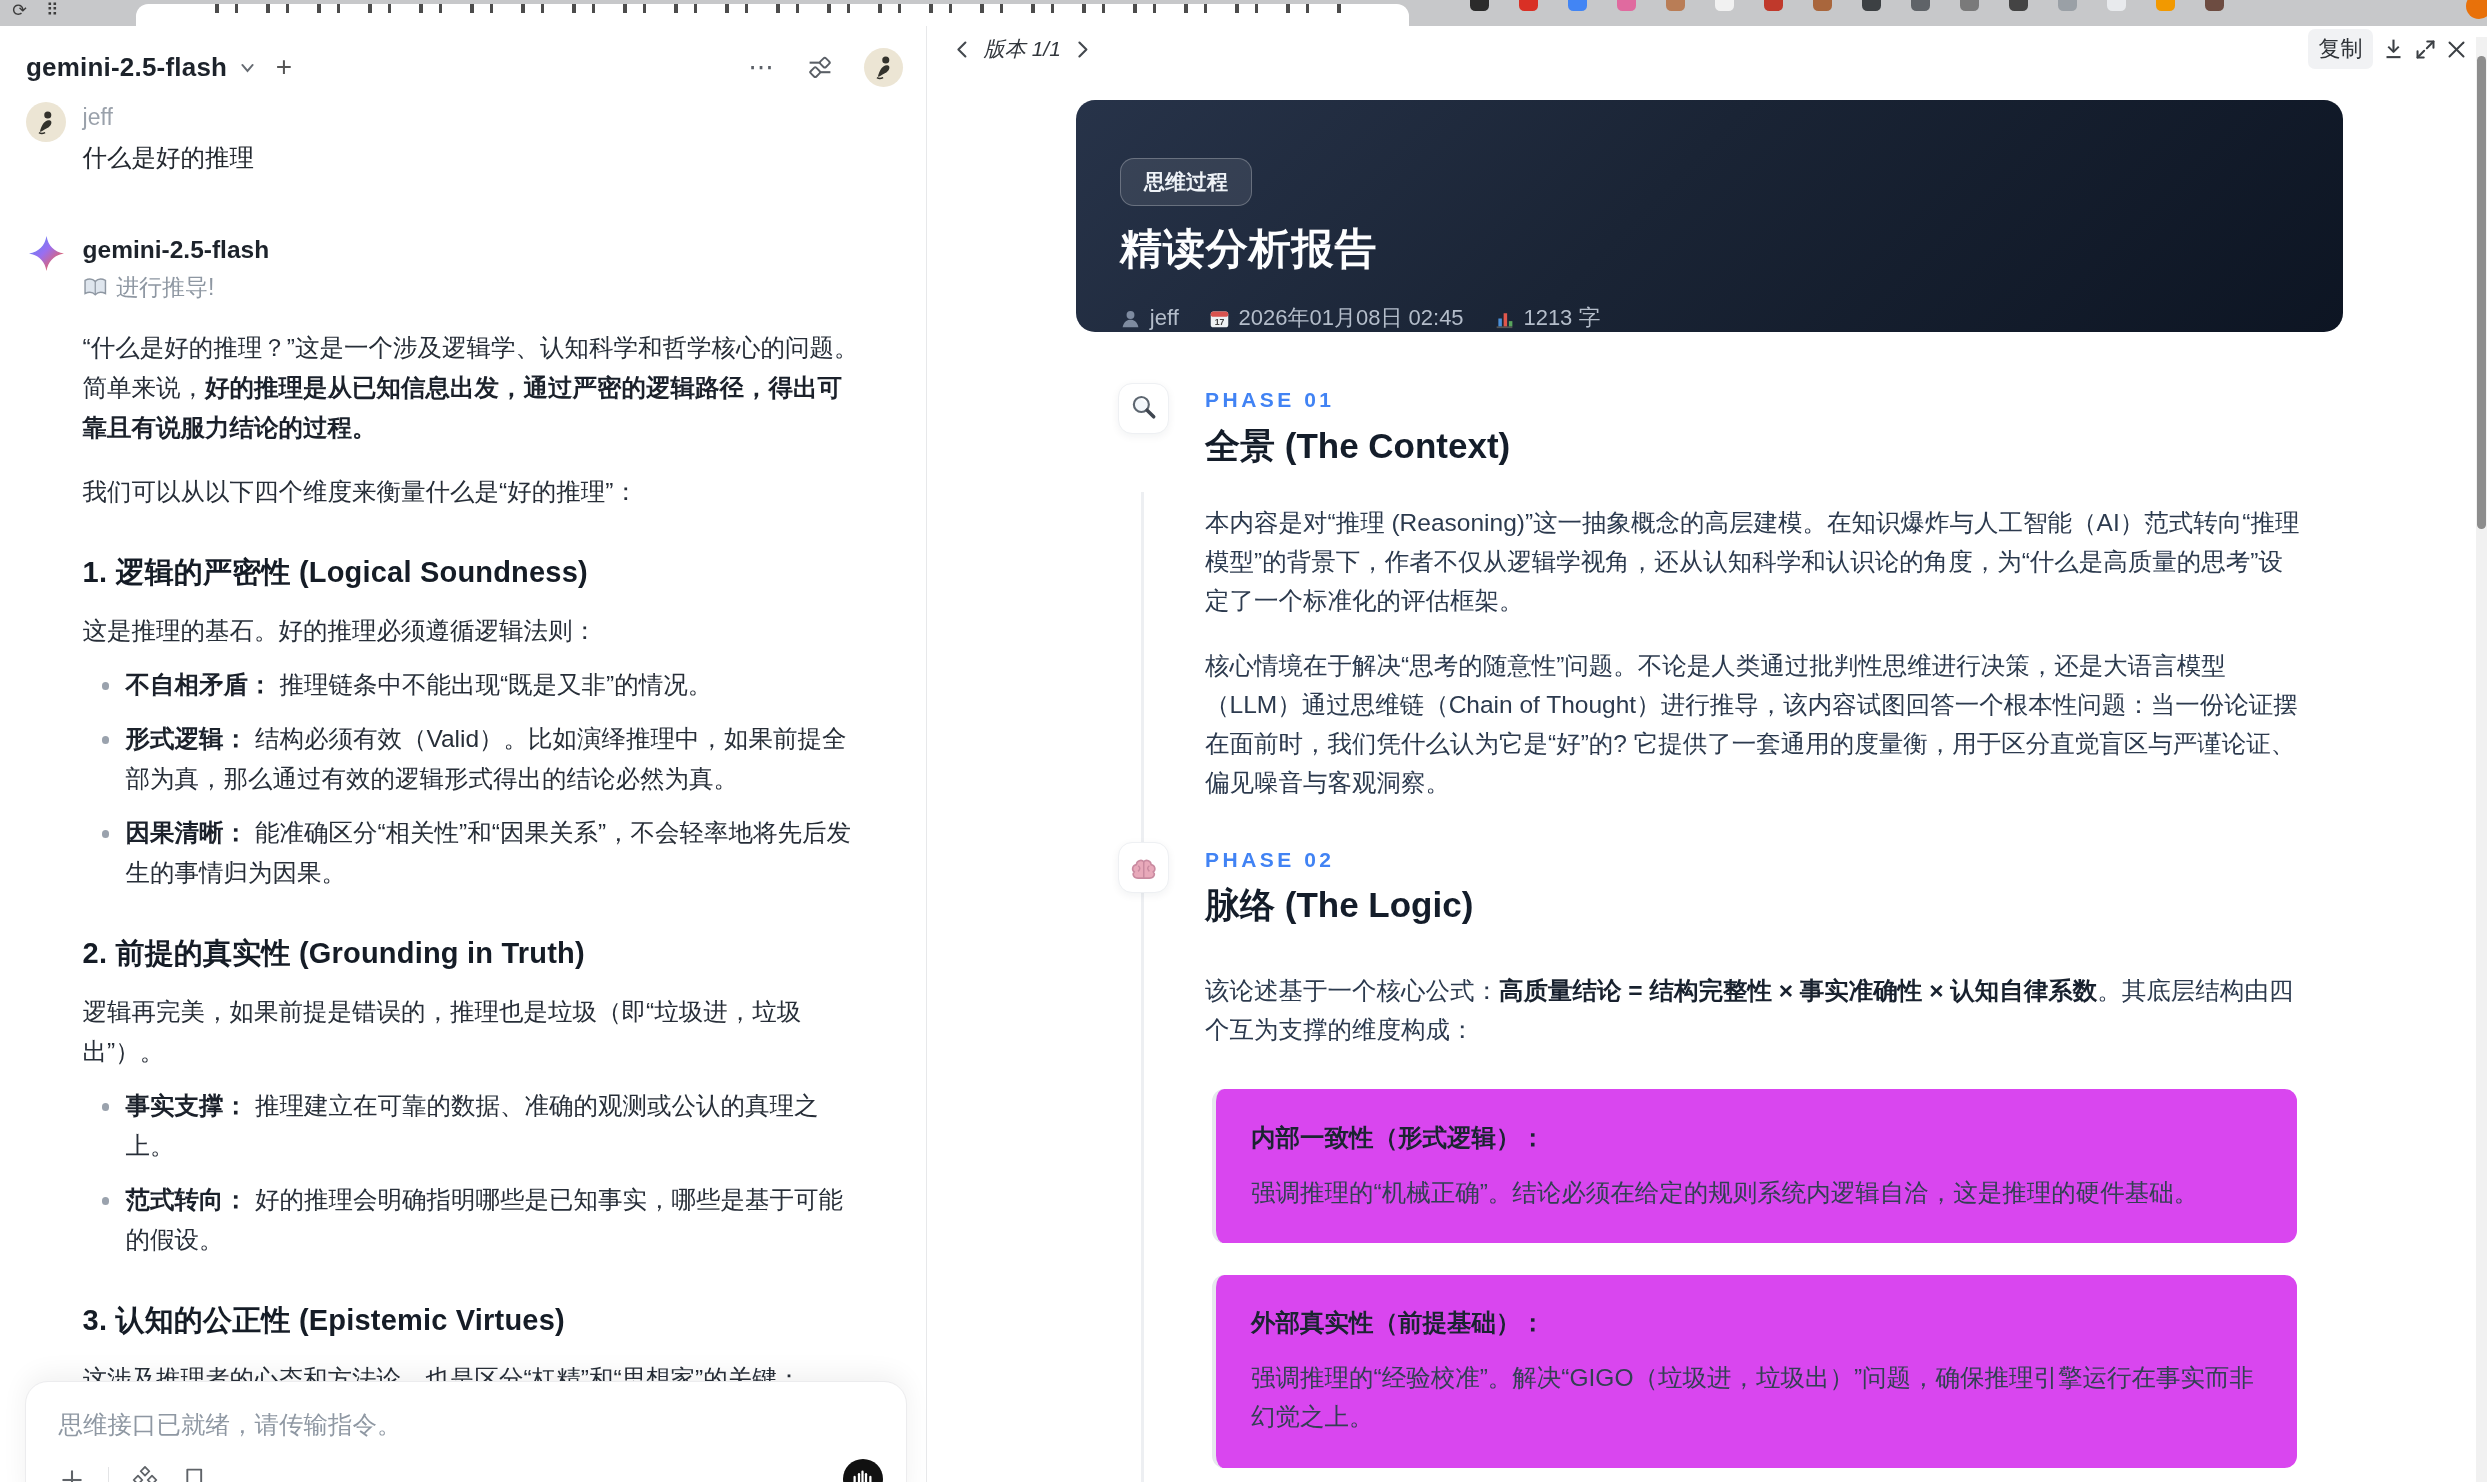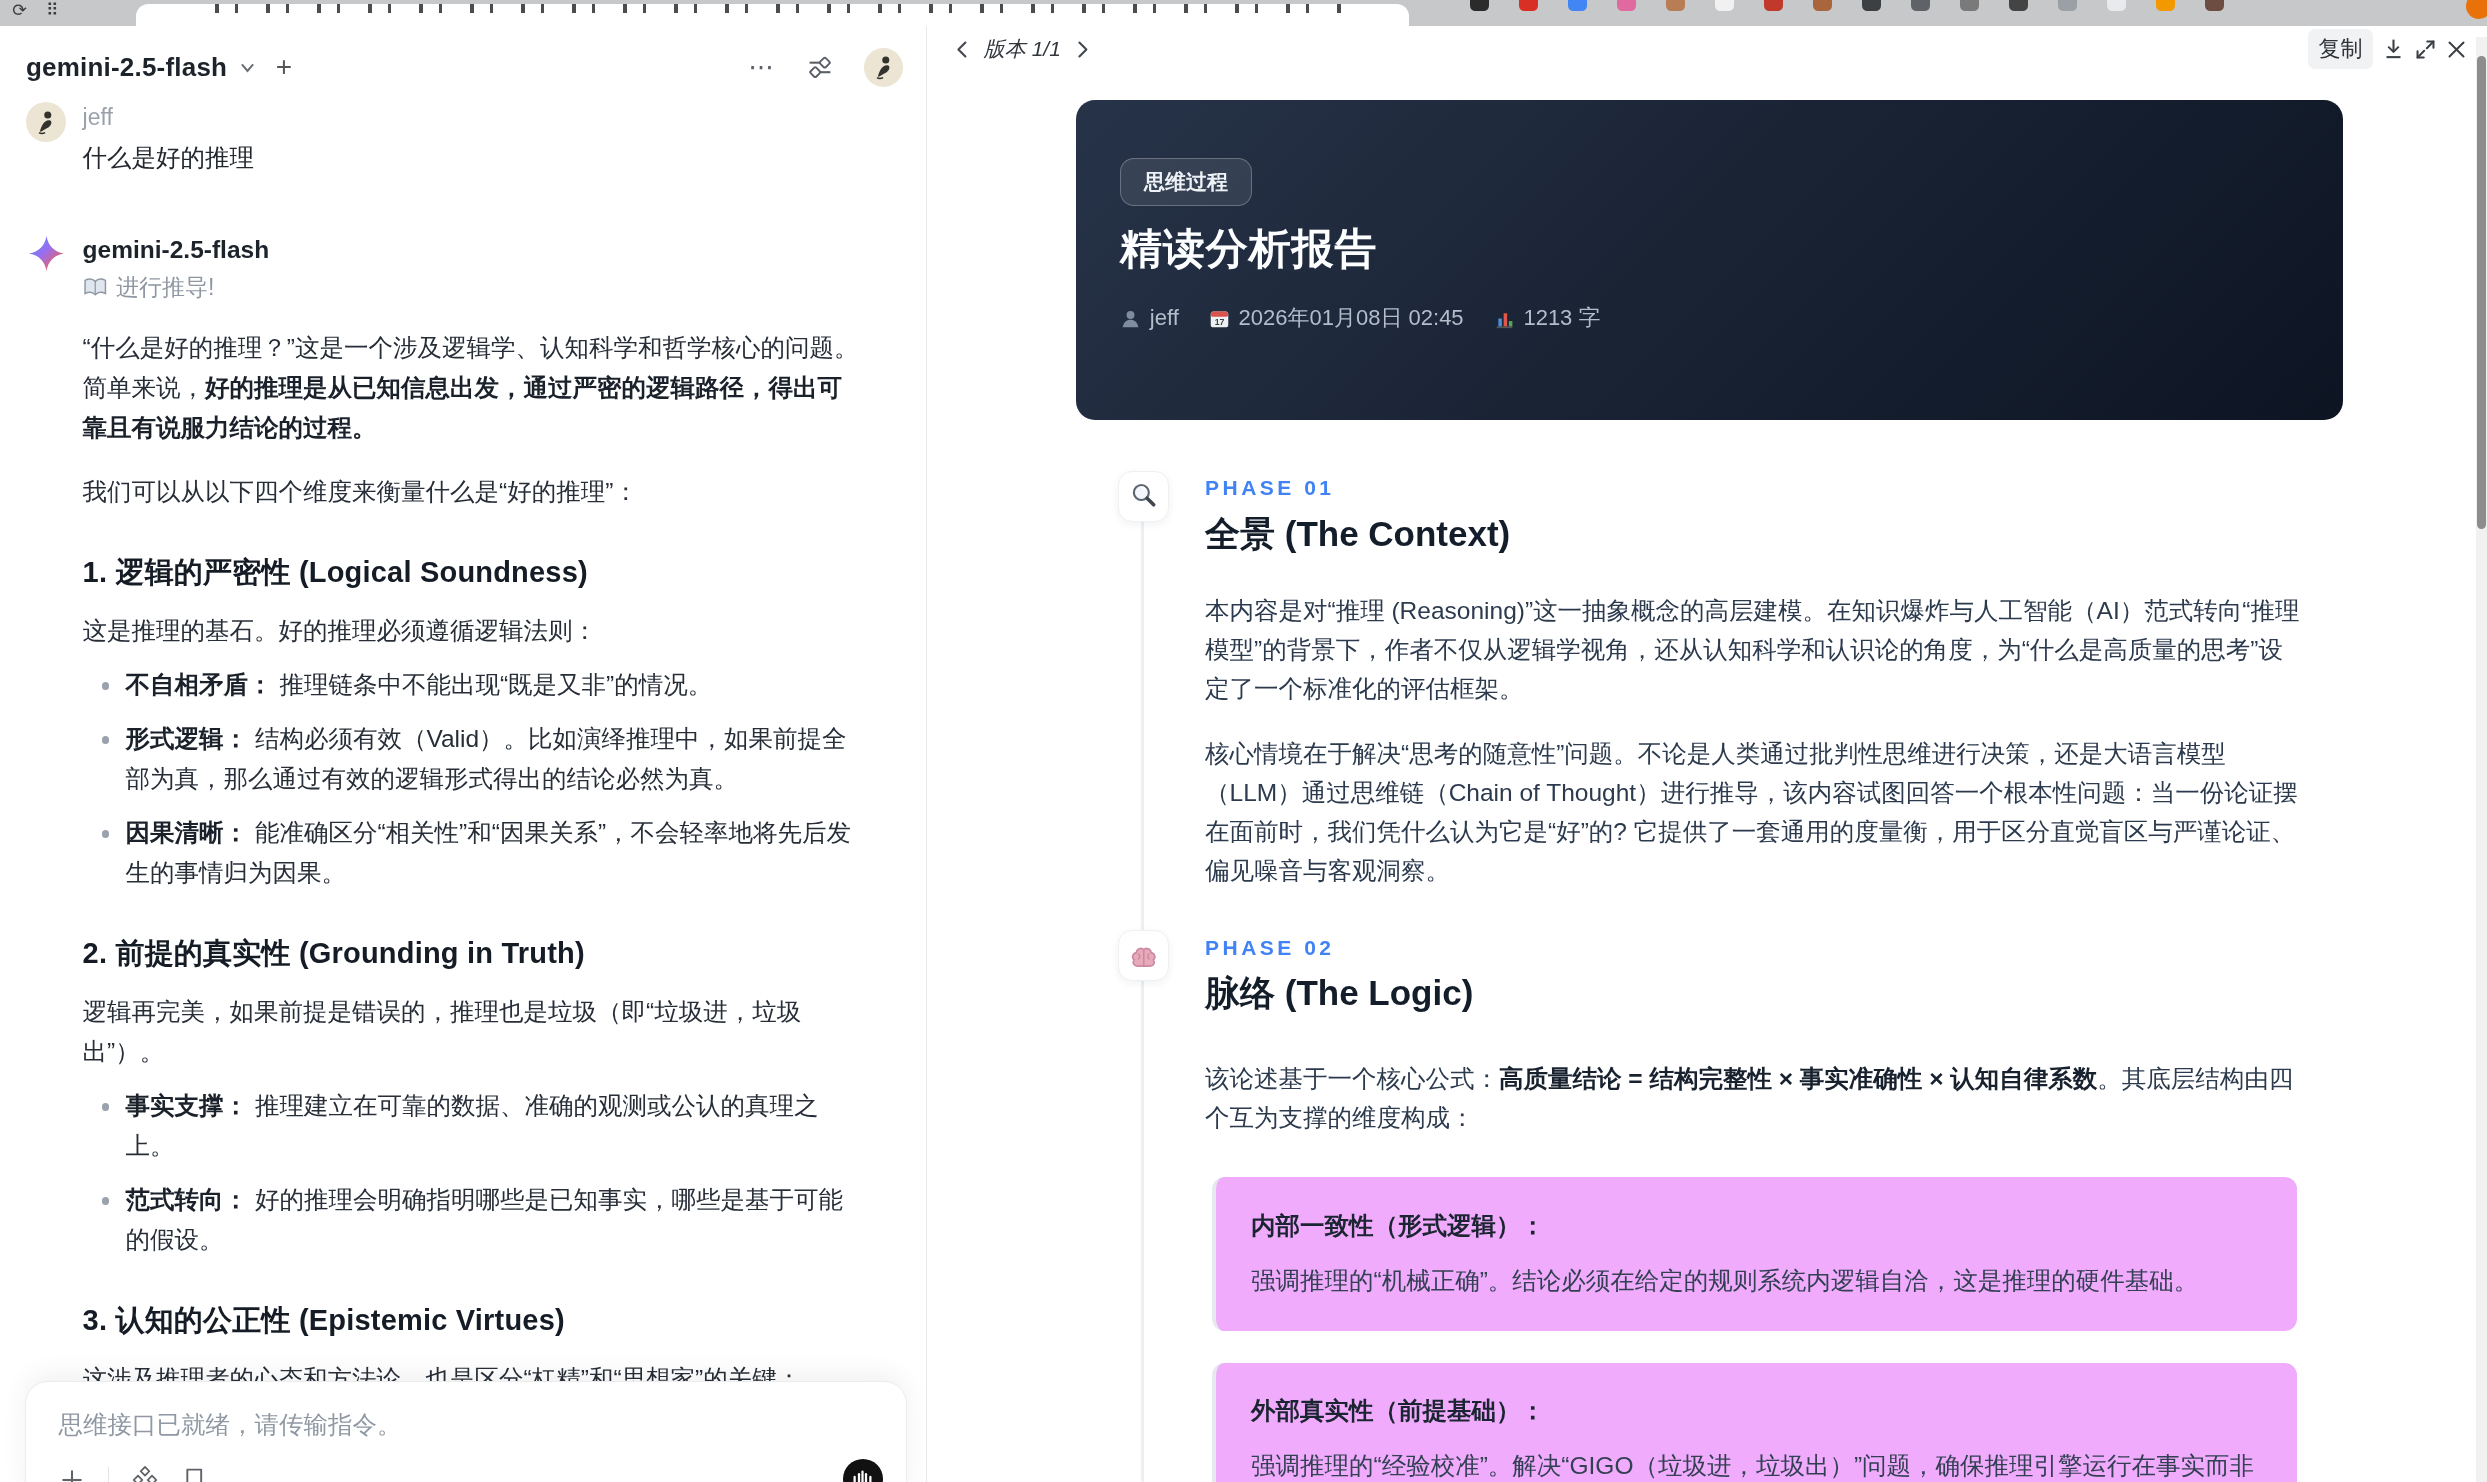--- a/index.html
+++ b/index.html
@@ -60,38 +60,38 @@
   
   .panel-header { position:relative; height:39px; padding:7px 21px 0 26px; display:flex; align-items:center; }
   .ver-group { display:flex; align-items:center; gap:14px; color:#3a4047;font-style:italic; }
   .ver-label { font-size:21px; color:#32373d; }
   .ph-right { margin-left:auto; display:flex; align-items:center; gap:9px; }
   .copy-btn { font-size:22px; color:#2f3338; background:#f1f2f4; border-radius:7px; padding:5.3px 10.5px; }
 
   
   .panel-body { position:absolute; left:0; top:39px; right:0; bottom:0; overflow:hidden; }
   .rail { position:absolute; left:213px; top:427px; bottom:0; width:2.6px; background:#edeff2; }
-  .hero { position:relative; margin:35px 145px 0 148px; height:320px; border-radius:19px;
+  .hero { position:relative; margin:35px 145px 0 148px; height:232px; border-radius:19px;
     background:linear-gradient(135deg,#273349 0%,#1a2435 45%,#0d1523 100%); overflow:hidden; }
   .hero-badge { position:absolute; left:44px; top:58px; padding:8.8px 23px; border-radius:14px; font-size:21px; font-weight:700;
     color:#eef2f7; background:rgba(255,255,255,.09); border:0.9px solid rgba(255,255,255,.25); }
   .hero-title { position:absolute; left:44px; top:121px; font-size:42px; font-weight:700; color:#fdfeff; letter-spacing:0.9px; }
   .hero-meta { position:absolute; left:44px; top:203px; display:flex; align-items:center; gap:30px; font-size:22px; color:#b4bdca; }
   .meta-item { display:flex; align-items:center; gap:8.8px; }
 
   .phase { position:relative; margin-left:277px; width:1099px; }
   .phase-icon { position:absolute; left:-87px; top:-5.3px; width:51px; height:51px; background:#fff; border:0.9px solid #eef0f3;
     border-radius:14px; box-shadow:0 2.6px 8.8px rgba(20,30,50,.06); display:flex; align-items:center; justify-content:center; }
   .phase-label { font-size:21px; font-weight:700; letter-spacing:3.5px; color:#4183f4; }
   .phase-title { font-size:35px; font-weight:700; color:#141d2a; margin-top:10.5px; }
   .phase-p { font-size:24.5px; color:#2c3a4e; line-height:39px; margin-top:33px; }
   .phase-p b { color:#18212e; }
 
   .dim-cards { margin:40px 0 0 284px; width:1085px; }
-  .dim-card { background:#f0abfc; border-left:4.4px solid #e6e9ed; border-radius:12.3px; padding:31.5px 35px; margin-bottom:31.5px; }
+  .dim-card { background:#d946ef; border-left:4.4px solid #e6e9ed; border-radius:12.3px; padding:31.5px 35px; margin-bottom:31.5px; }
   .dim-title { font-size:24.5px; font-weight:700; color:#1b2431; }
   .dim-body { font-size:24.5px; color:#334053; line-height:39px; margin-top:19px; }
 
   .scrolltrack { position:absolute; right:0; top:10.5px; bottom:0; width:12.3px; background:#f1f1f1; }
   .scrollthumb { position:absolute; right:1.8px; top:19px; width:8.8px; height:473px; border-radius:4.4px; background:#8d8d8d; }
   svg { display:block; }
 </style>
 </head>
 <body>
 

